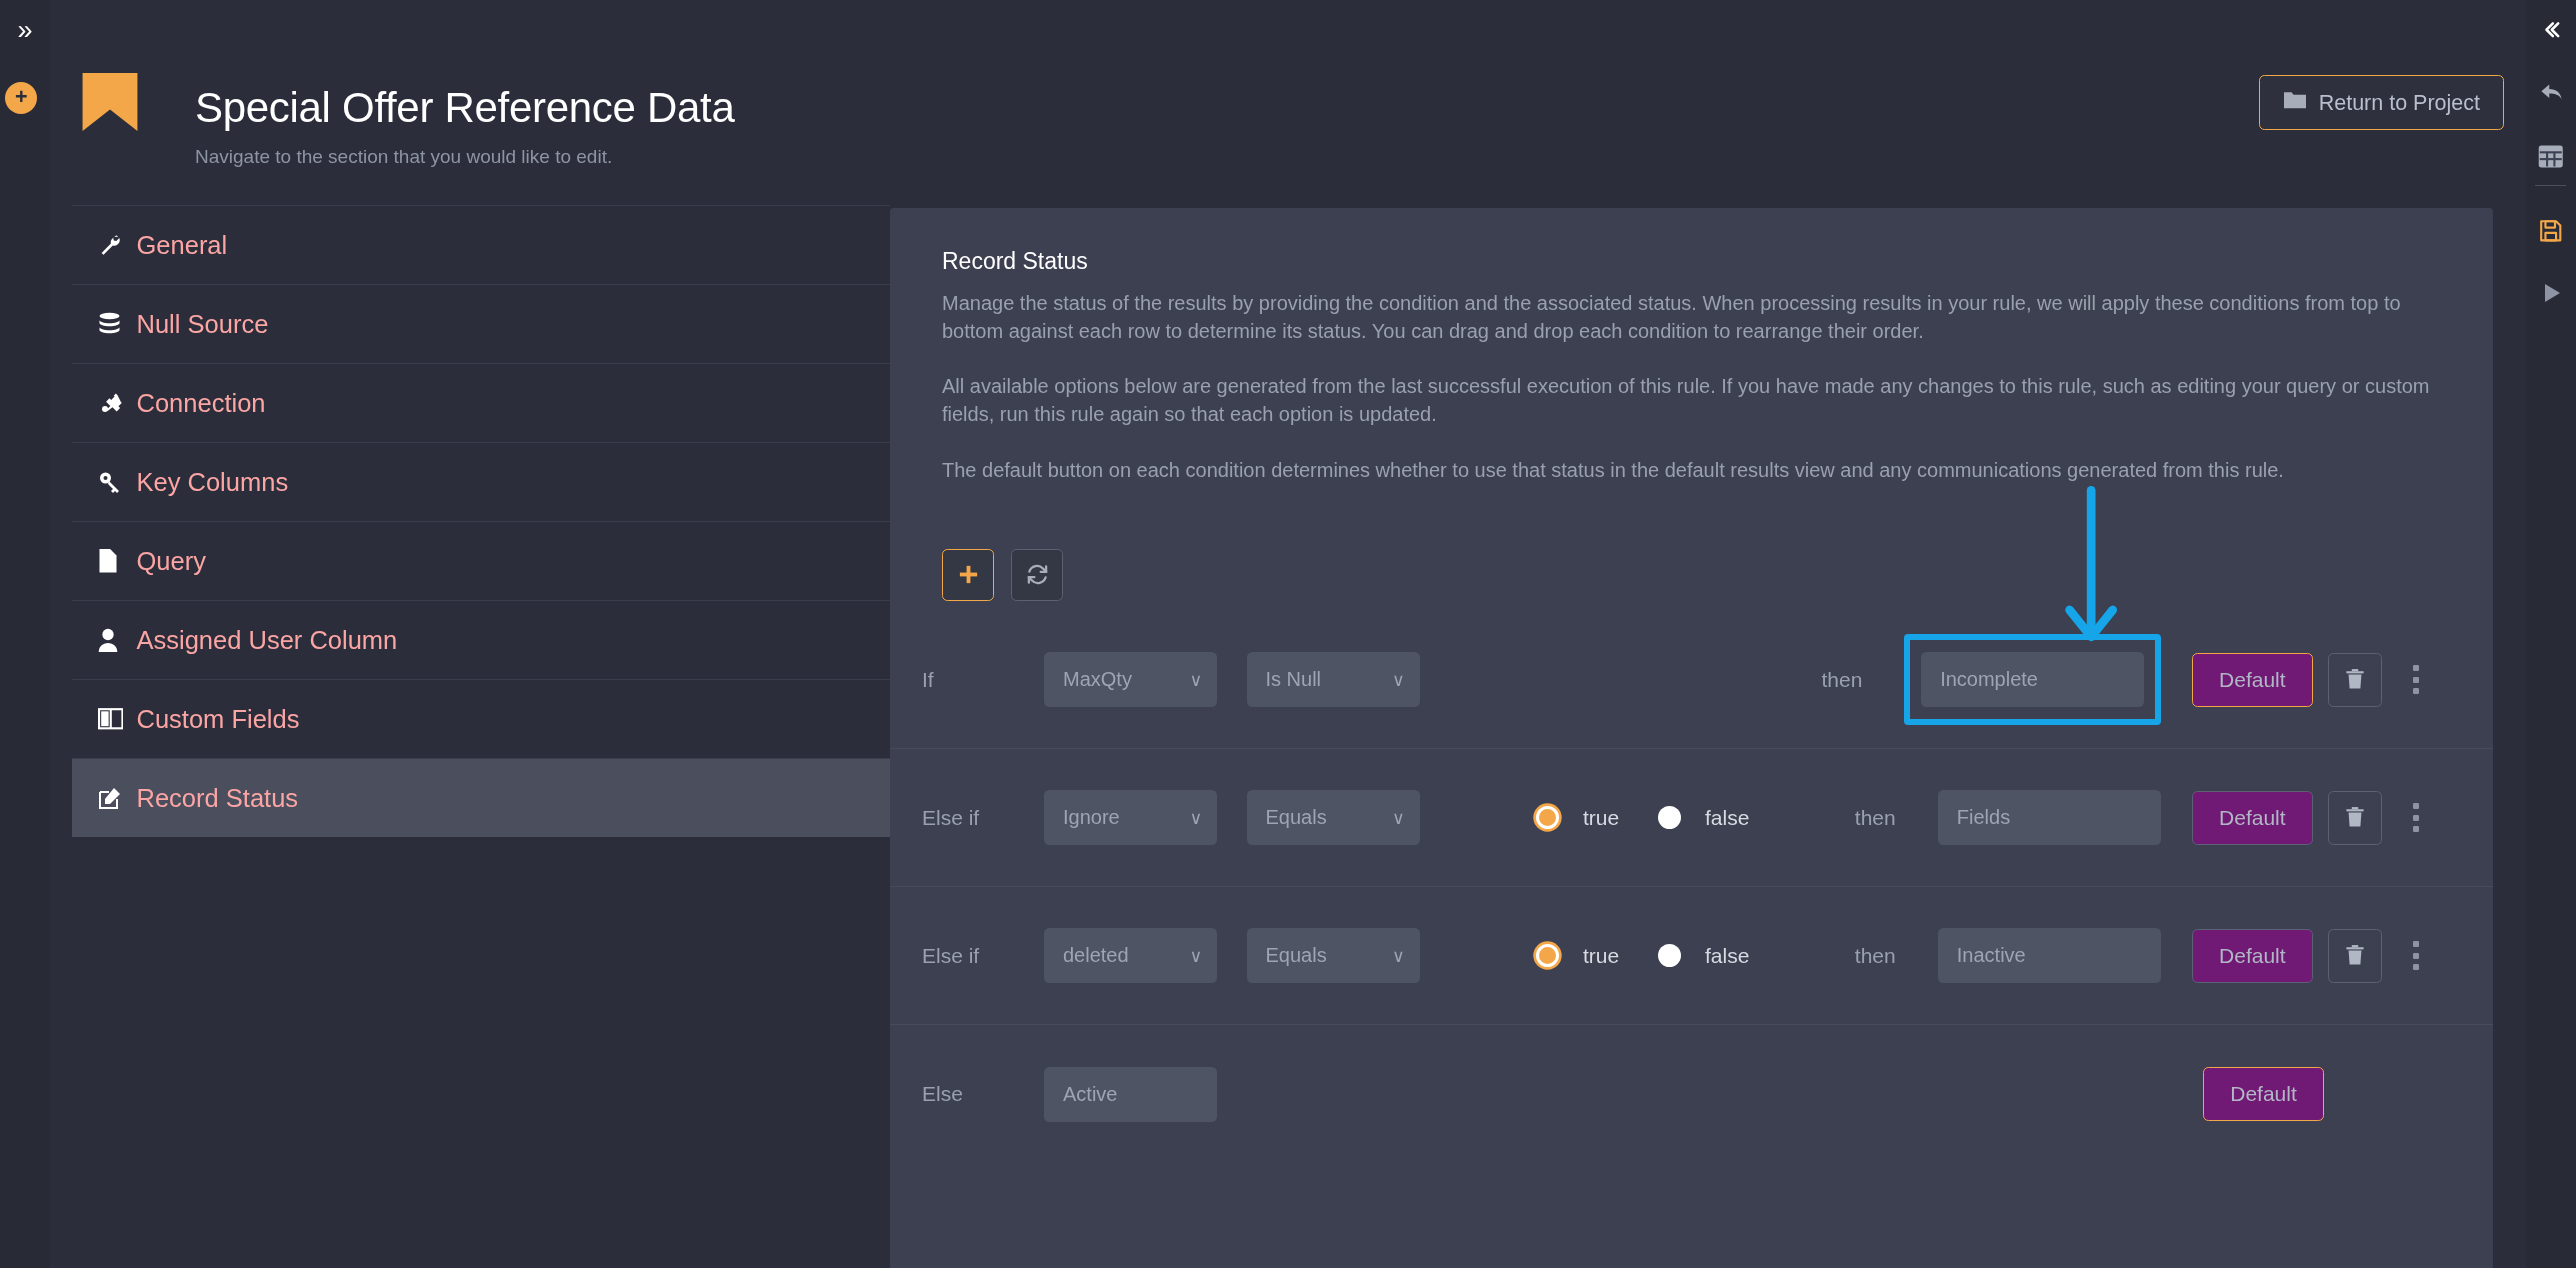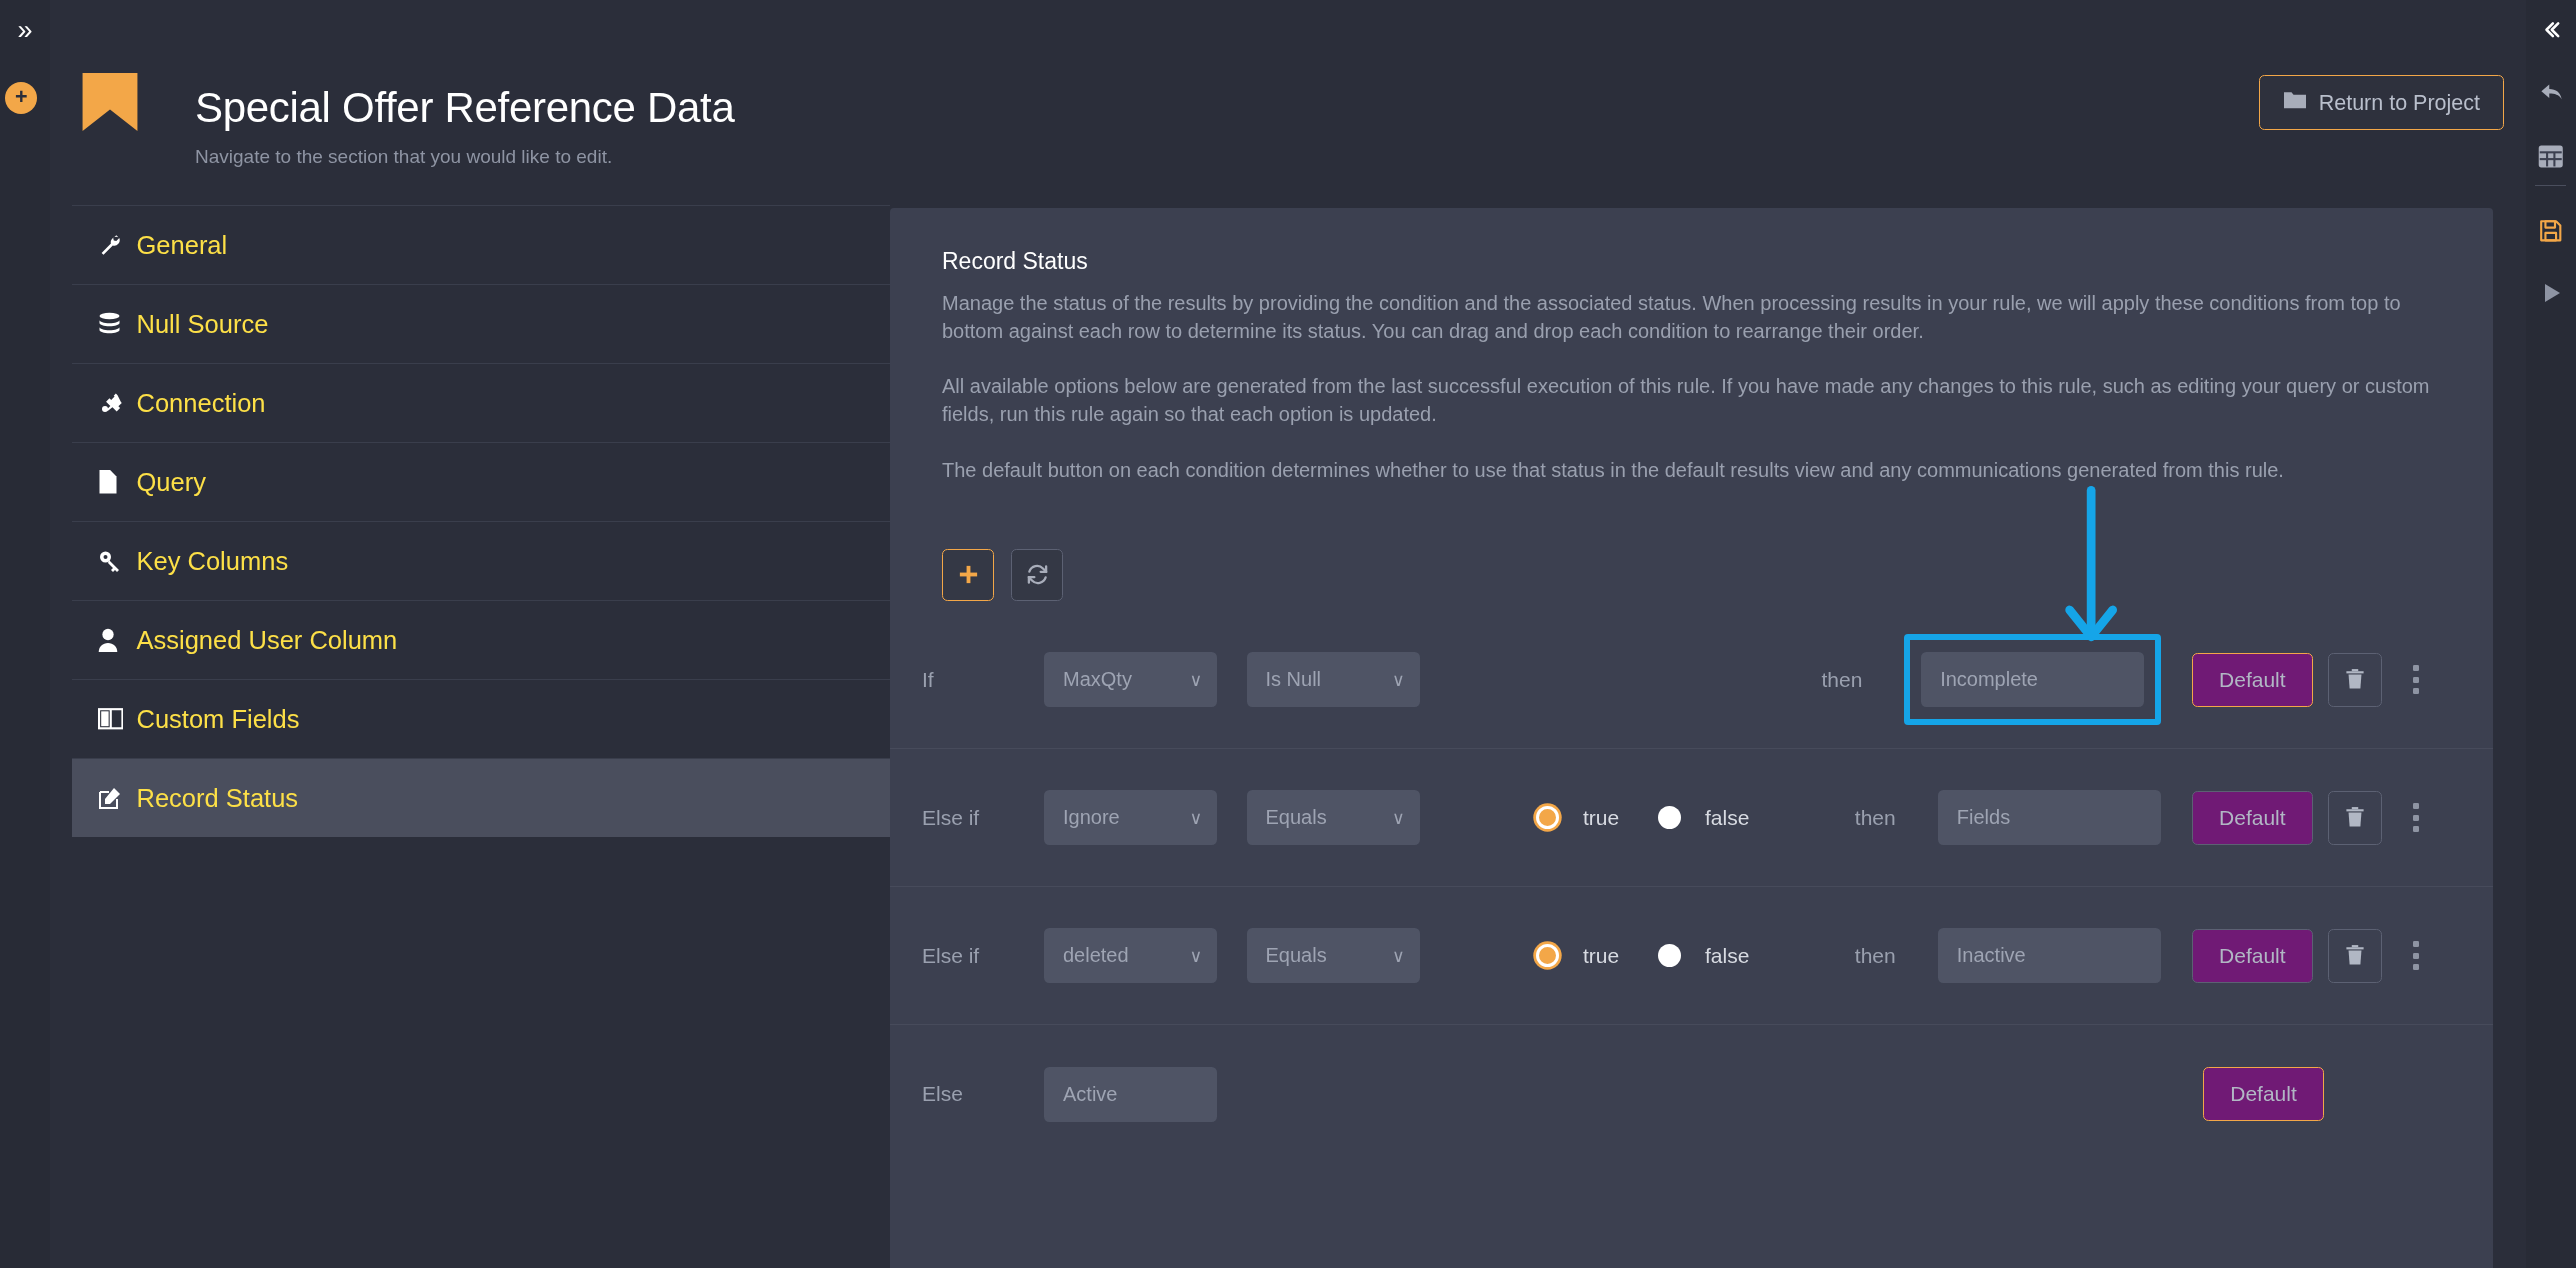--- a/index.html
+++ b/index.html
@@ -83,21 +83,21 @@
     padding-left: 25.5px;
     cursor: pointer;
   }
   .nav-item:first-child { border-top: 0.7px solid #3a3e4c; }
   .nav-item.active { background: #4a4e5d; }
   .nav-ico {
     width: 39px; display: inline-flex; align-items: center;
     color: #ffffff; flex-shrink: 0;
   }
   .nav-label {
-    font-size: 25.5px; color: #fde047; white-space: nowrap;
+    font-size: 25.5px; color: #fca5a5; white-space: nowrap;
   }
 
   
   .main-panel {
     position: absolute; left: 890px; top: 208px;
     width: 1603px; height: 1061px;
     background: #3c4050;
     border-radius: 4px 4px 0 0;
   }
   .panel-title {
@@ -305,36 +305,36 @@
         <svg width="24" height="24" viewBox="0 0 24 24" fill="#ffffff">
             <path d="M20 2l-2.5 2.5 1 1-4 4-2-2-4 4 5 5-4.5 4.5 1.4 1.4L16 18l5 5 4-4-2-2 4-4-1-1L22 4z" transform="scale(0.85) translate(1,1)"></path>
             <circle cx="7" cy="18" r="3"></circle>
           </svg>
       </span>
       <span class="nav-label">Connection</span>
     </div>
 
     <div class="nav-item">
       <span class="nav-ico">
-        <svg width="20" height="25.5" viewBox="0 0 18 24" fill="#ffffff">
-            <path d="M1 1h10l6 6v16H1z"></path>
-          </svg>
-      </span>
-      <span class="nav-label">Query</span>
-    </div>
-
-    <div class="nav-item">
-      <span class="nav-ico">
         <svg width="24" height="24" viewBox="0 0 24 24" fill="#ffffff">
             <circle cx="7.5" cy="8" r="5.5"></circle>
             <circle cx="7.5" cy="8" r="2" fill="#2b2e3a"></circle>
             <path d="M11 11l10 10-2 2-2-2-2 2-2-2 2-2-5-5z"></path>
           </svg>
       </span>
       <span class="nav-label">Key Columns</span>
+    </div>
+
+    <div class="nav-item">
+      <span class="nav-ico">
+        <svg width="20" height="25.5" viewBox="0 0 18 24" fill="#ffffff">
+            <path d="M1 1h10l6 6v16H1z"></path>
+          </svg>
+      </span>
+      <span class="nav-label">Query</span>
     </div>
 
     <div class="nav-item">
       <span class="nav-ico">
         <svg width="20" height="24" viewBox="0 0 18 22" fill="#ffffff">
             <circle cx="9" cy="6" r="5.2"></circle>
             <path d="M0.5 22c0-5 3.8-8.2 8.5-8.2S17.5 17 17.5 22z"></path>
           </svg>
       </span>
       <span class="nav-label">Assigned User Column</span>

